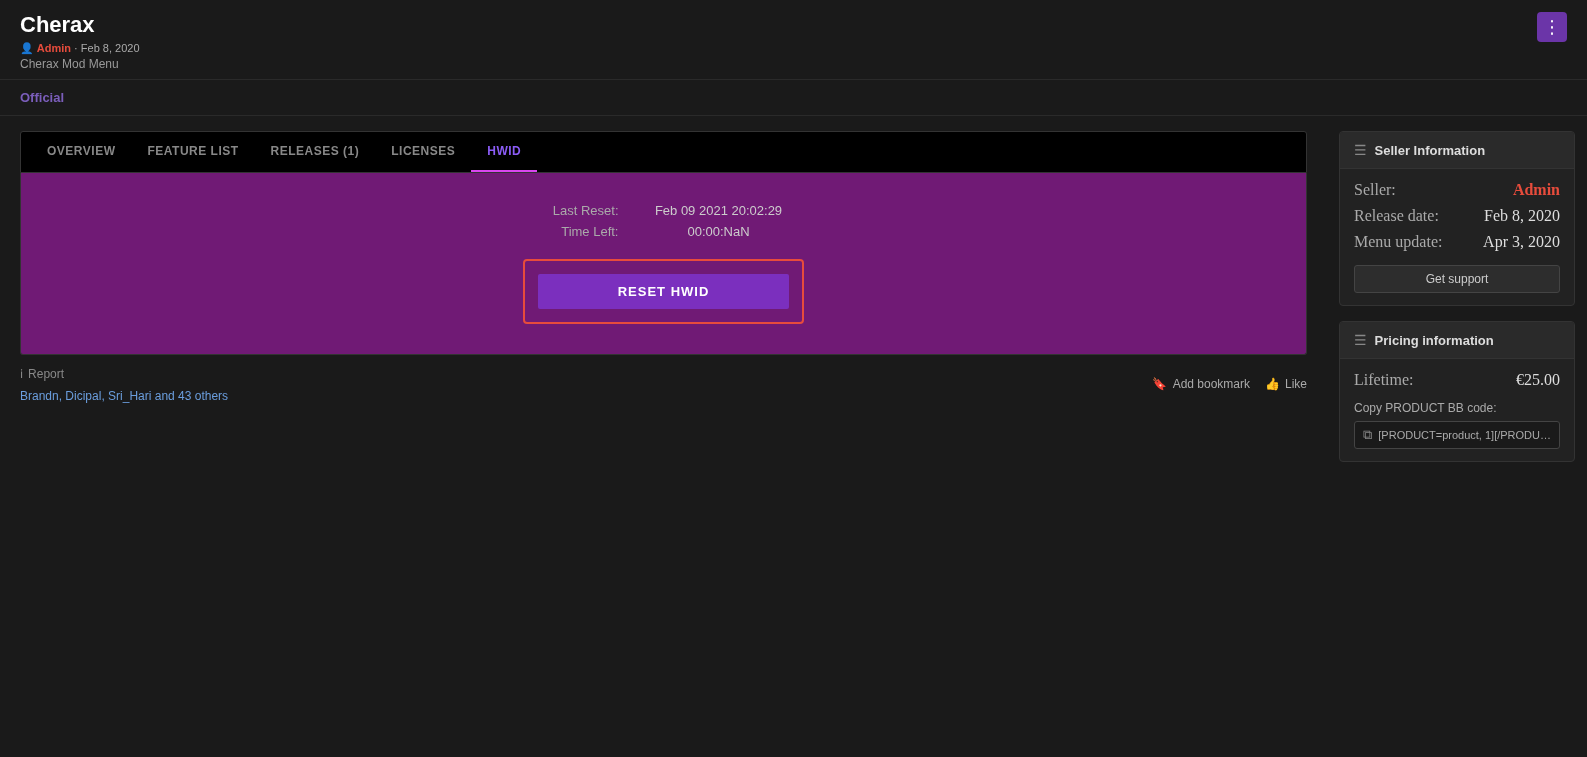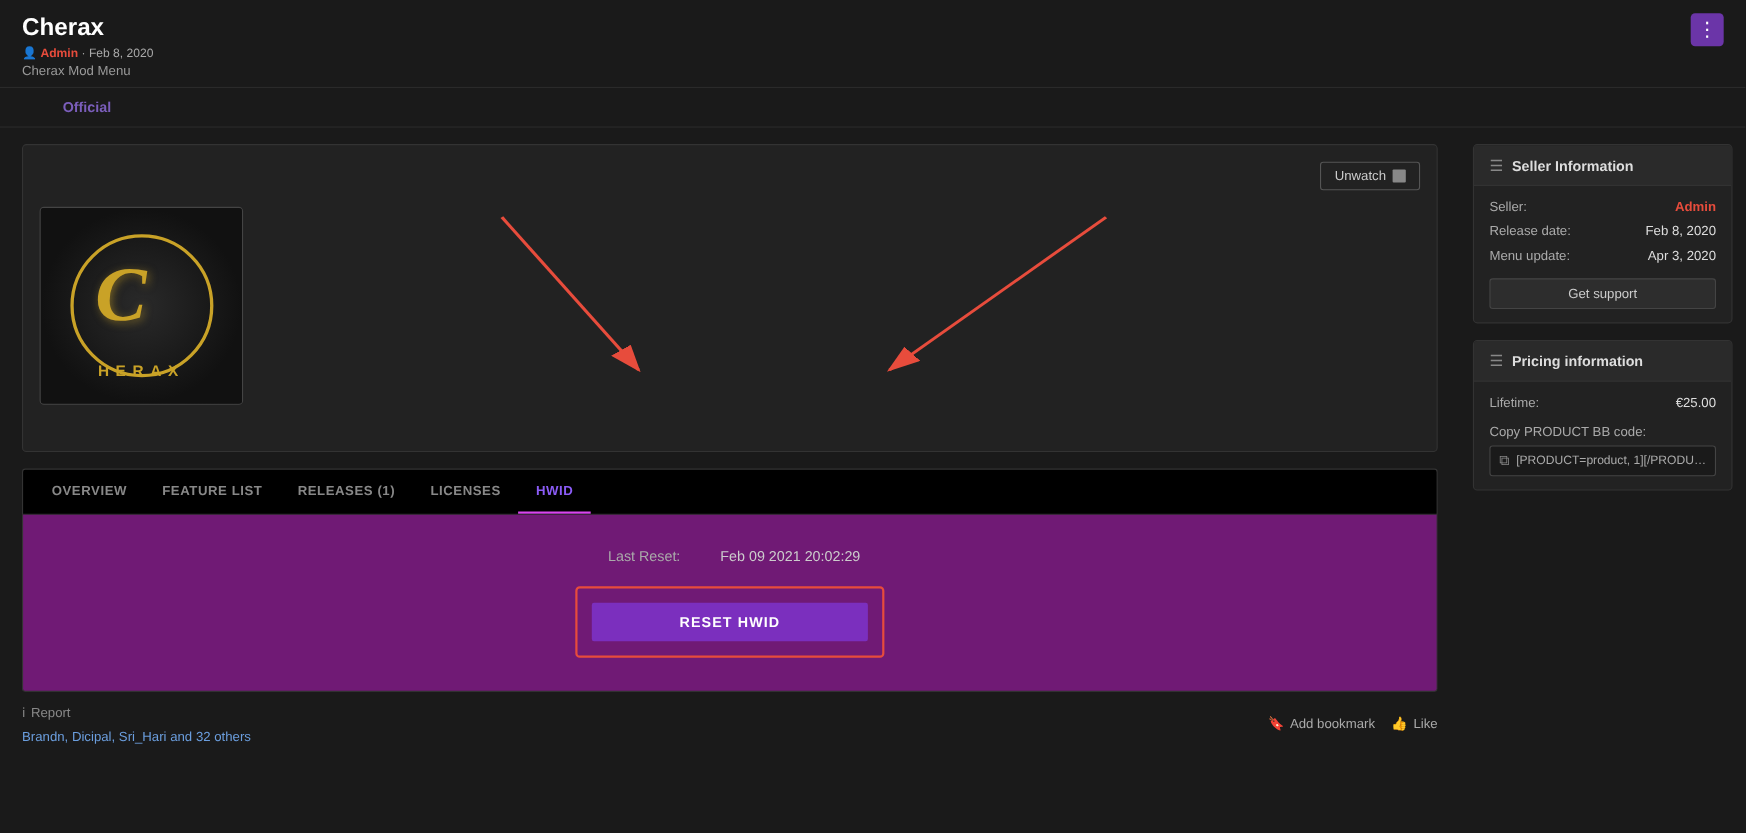--- a/index.html
+++ b/index.html
@@ -56,21 +56,20 @@
 
     
     .official-bar {
       padding: 10px 20px;
       border-bottom: 1px solid #2a2a2a;
     }
     .official-tag {
       color: #7b5ebb;
       font-size: 13px;
       font-weight: bold;
-      margin-left: 37px;
     }
 
     
     .main-layout {
       display: flex;
       padding: 0;
     }
 
     
     .content-area {
@@ -316,21 +315,22 @@
       color: #ddd;
     }
     .sidebar-card-body {
       padding: 12px 14px;
     }
     .sidebar-row {
       display: flex;
       justify-content: space-between;
       align-items: center;
       margin-bottom: 8px;
-      font-size: 12px;
+      font-size: 16px;
+      font-family: Liberation Serif, serif;
     }
     .sidebar-row-label {
       color: #aaa;
     }
     .sidebar-row-value {
       color: #ddd;
     }
     .sidebar-row-value.red {
       color: #e74c3c;
       font-weight: bold;
@@ -406,50 +406,20 @@
 </div>
 
 <div class="official-bar">
   <span class="official-tag">Official</span>
 </div>
 
 <div class="main-layout">
 
   <div class="content-area">
 
-    <div class="product-card" style="position:relative; min-height: 280px;">
-      <div class="product-card-top">
-        <button class="unwatch-btn">
-          <span>Unwatch</span>
-          <span class="unwatch-icon"></span>
-        </button>
-      </div>
-      <div class="product-image-area">
-        <div class="product-thumbnail">
-          <div class="cherax-logo-bg"></div>
-          <div class="cherax-circle">
-            <span class="cherax-c-text">C</span>
-          </div>
-          <span class="cherax-name-text">HERAX</span>
-        </div>
-      </div>
-
-      <svg class="arrow-svg" viewBox="0 0 1240 340" xmlns="http://www.w3.org/2000/svg" preserveAspectRatio="none">
-
-        <defs>
-          <marker id="arrowhead1" markerWidth="10" markerHeight="7" refX="9" refY="3.5" orient="auto">
-            <polygon points="0 0, 10 3.5, 0 7" fill="#e74c3c"></polygon>
-          </marker>
-        </defs>
-
-        <line x1="420" y1="80" x2="540" y2="250" stroke="#e74c3c" stroke-width="3" marker-end="url(#arrowhead1)"></line>
-
-        <line x1="950" y1="80" x2="760" y2="250" stroke="#e74c3c" stroke-width="3" marker-end="url(#arrowhead1)"></line>
-      </svg>
-    </div>
 
     <div class="tabs-bar">
       <div class="tab-item">
         <span>OVERVIEW</span>
       </div>
       <div class="tab-item">
         <span>FEATURE LIST</span>
       </div>
       <div class="tab-item">
         <span>RELEASES (1)</span>
@@ -460,37 +430,41 @@
       <div class="tab-item active">
         <span>HWID</span>
       </div>
     </div>
 
     <div class="hwid-content">
       <div class="hwid-info">
         <div class="hwid-row">
           <span class="hwid-label">Last Reset:</span>
           <span class="hwid-value">Feb 09 2021 20:02:29</span>
+        </div>
+        <div class="hwid-row">
+          <span class="hwid-label">Time Left:</span>
+          <span class="hwid-value">00:00:NaN</span>
         </div>
       </div>
       <div class="reset-hwid-wrapper">
         <div class="reset-hwid-btn-outer">
           <button class="reset-hwid-btn">RESET HWID</button>
         </div>
       </div>
     </div>
 
     <div class="content-footer">
       <div>
         <span class="report-link">
           <span class="report-icon">ℹ</span>
           <span>Report</span>
         </span>
         <div style="margin-top: 6px;">
-          <span class="liked-by">Brandn, Dicipal, Sri_Hari and 32 others</span>
+          <span class="liked-by">Brandn, Dicipal, Sri_Hari and 43 others</span>
         </div>
       </div>
       <div class="footer-right">
         <button class="bookmark-btn">
           <span>🔖</span>
           <span>Add bookmark</span>
         </button>
         <button class="like-btn">
           <span>👍</span>
           <span>Like</span>

